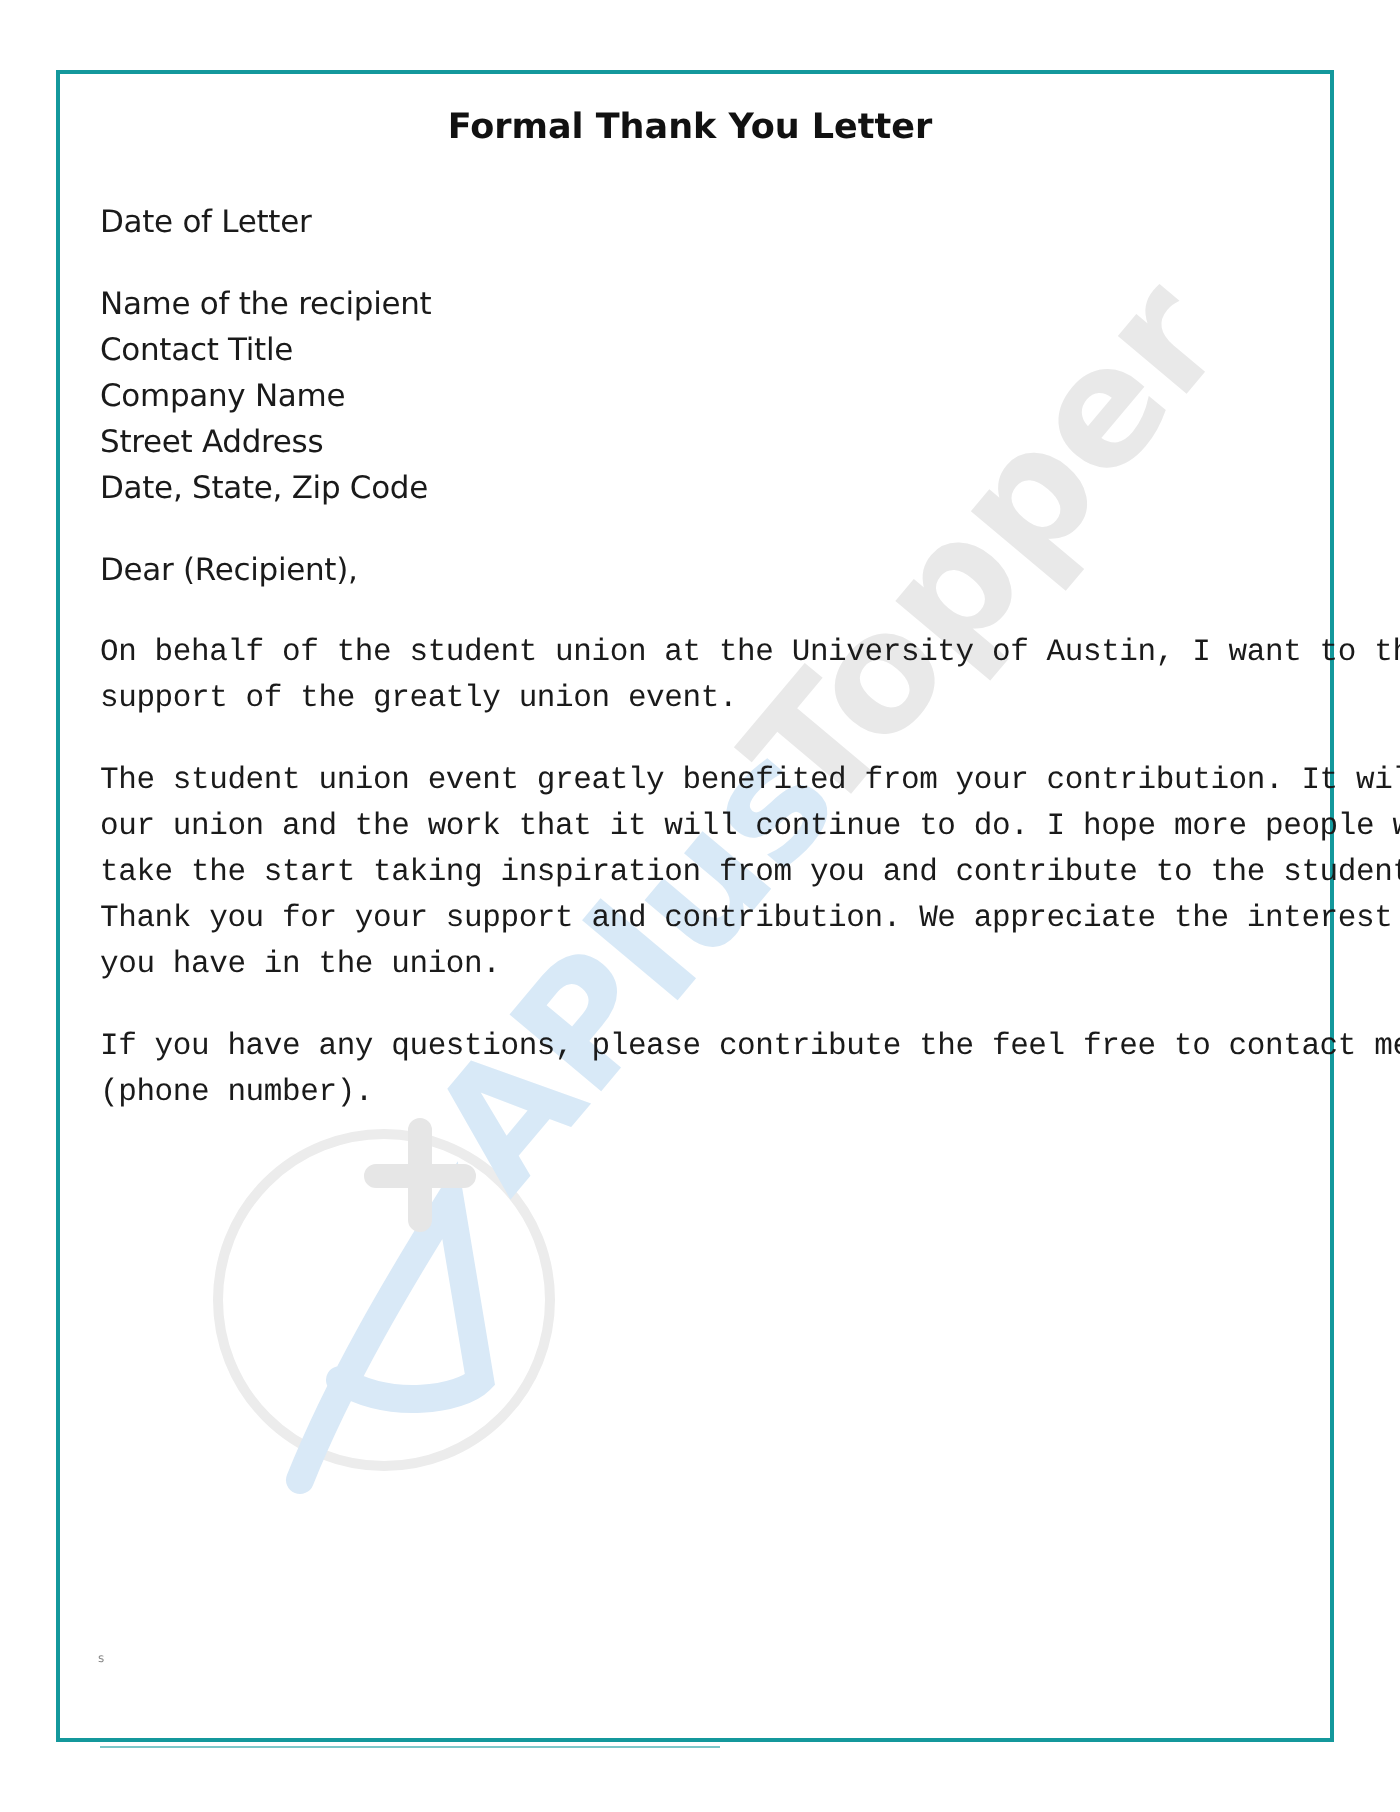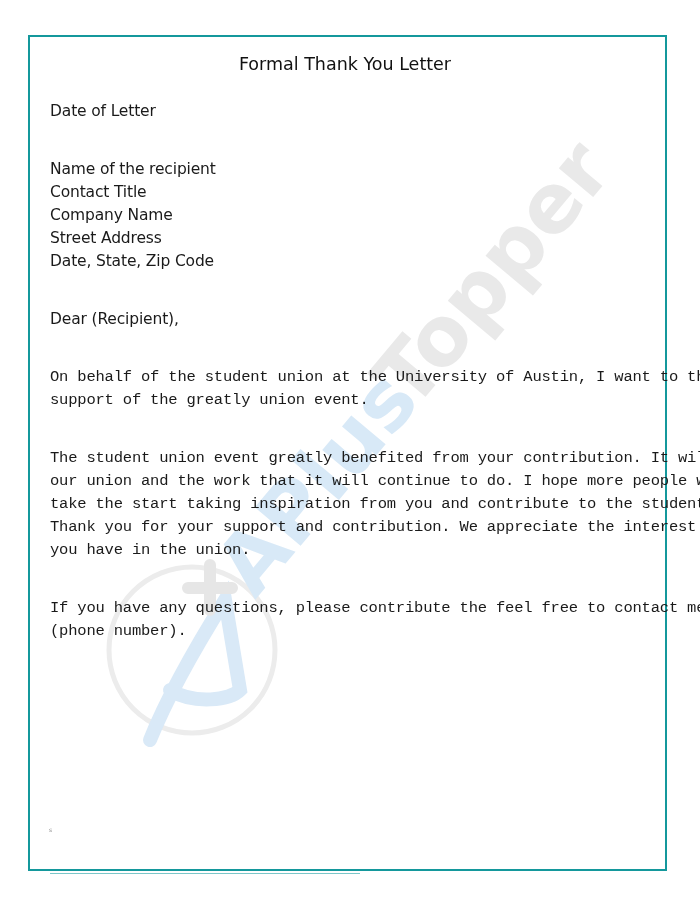--- a/index.html
+++ b/index.html
@@ -43,38 +43,38 @@
     }
     .content {
       position: absolute;
       left: 50px;
       top: 50px;
       width: 600px;
       z-index: 1;
     }
     .title {
       text-align: center;
-      font-weight: normal;
+      font-weight: bold;
       font-size: 17.5px;
       margin: 0;
       height: 28px;
       line-height: 28px;
       padding-left: 0;
       width: 590px;
       color: #111;
     }
     .line {
       font-size: 15.5px;
       line-height: 23px;
       margin: 0;
       white-space: nowrap;
       letter-spacing: -0.15px;
     }
     .date { margin-top: 22px; }
-    .block { margin-top: 35px; }
+    .block { margin-top: 18px; }
     .para-line {
       font-size: 15.5px;
       line-height: 23px;
       white-space: nowrap;
       letter-spacing: -0.2px;
       font-family: Liberation Mono, monospace;
     }
     .footer-mark {
       position: absolute;
       left: 49px;

